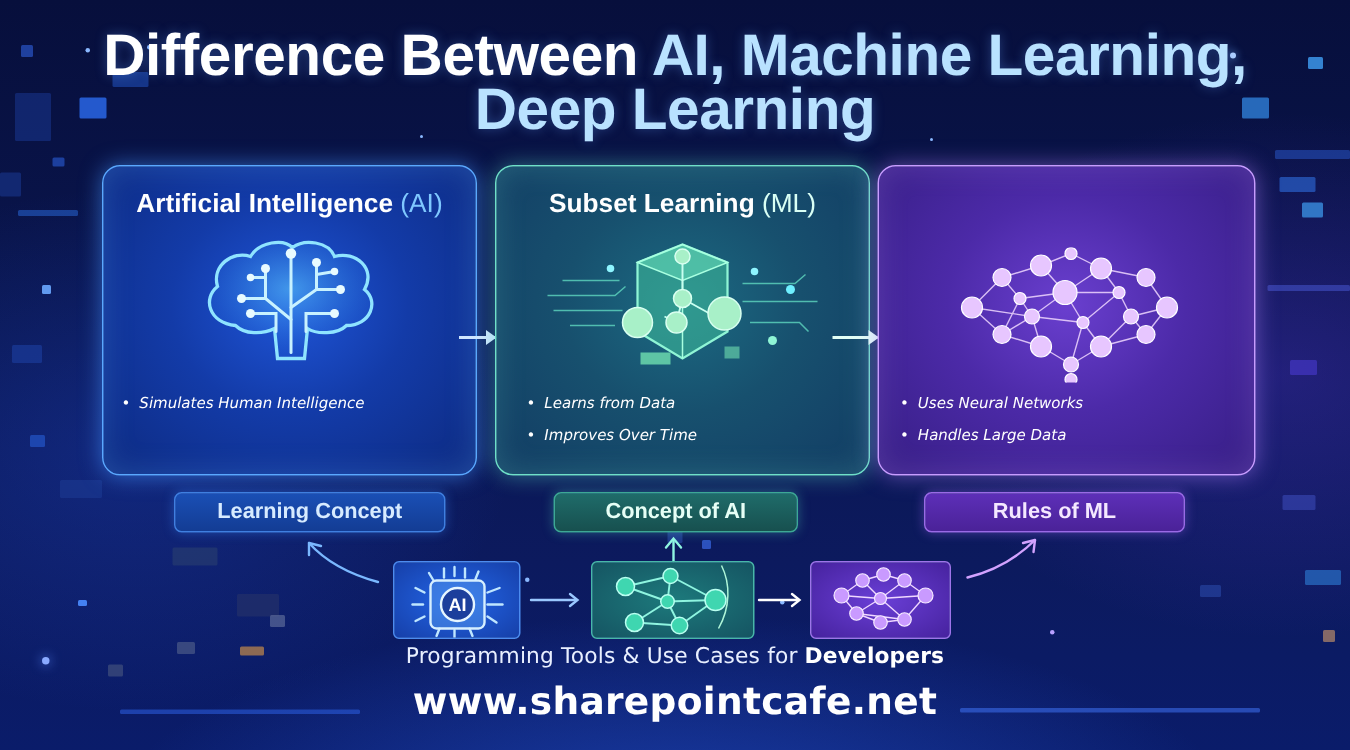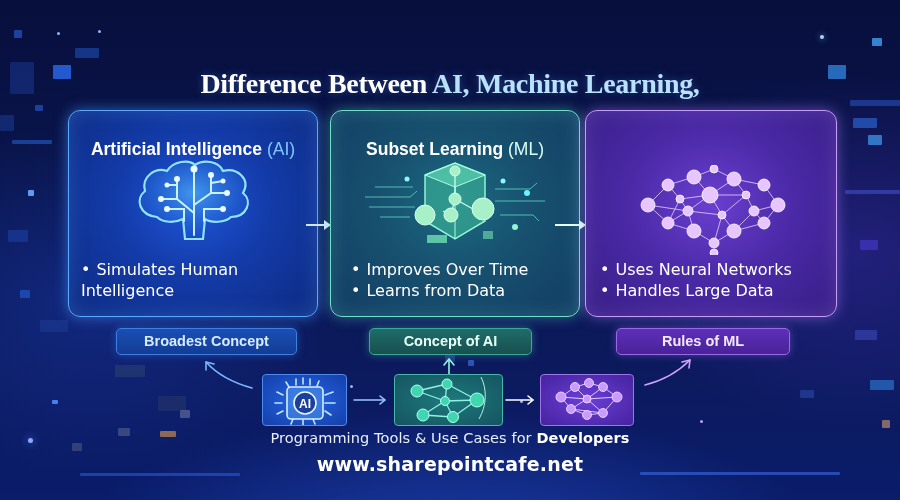--- a/index.html
+++ b/index.html
@@ -13,25 +13,24 @@
       radial-gradient(ellipse 40% 50% at 95% 50%, rgba(80,50,200,0.35), transparent 70%),
       linear-gradient(180deg, #070f3c 0%, #0a1650 45%, #0c1a5e 75%, #0a1c6a 100%);
     color: #fff;
   }
   .bg-layer { position: absolute; inset: 0; pointer-events: none; }
   .sq { position: absolute; border-radius: 1px; }
   .dot { position: absolute; border-radius: 50%; }
 
   .title {
     position: absolute; left: 0; right: 0; top: 20px;
-    text-align: center; font-family: Liberation Serif, serif;
-    font-weight: 700; font-size: 28px; line-height: 36px;
+    text-align: center; font-family: Liberation Sans, sans-serif;
+    font-weight: 700; font-size: 39px; line-height: 36px;
     letter-spacing: -0.3px;
     text-shadow: 0 0 8px rgba(100,160,255,0.35);
-    margin-top: 46px;
   }
   .title .w { color: #ffffff; }
   .title .c { color: #b9e2ff; }
 
   .card {
     position: absolute; top: 110px; height: 207px;
     border-radius: 12px; overflow: hidden;
   }
   .card-ai {
     left: 68px; width: 250px;
@@ -45,34 +44,34 @@
     background: radial-gradient(ellipse at 50% 45%, #1c6a82 0%, #17506e 45%, #123c64 100%);
     box-shadow: 0 0 14px rgba(90,220,200,0.45), inset 0 0 20px rgba(120,240,210,0.2);
   }
   .card-dl {
     left: 585px; width: 252px;
     border: 1.5px solid #c79cff;
     background: radial-gradient(ellipse at 50% 45%, #6a3fcf 0%, #4c2aa8 45%, #361e84 100%);
     box-shadow: 0 0 14px rgba(180,130,255,0.5), inset 0 0 20px rgba(200,160,255,0.2);
   }
   .card-title {
-    position: absolute; top: 28px; left: 0; right: 0; text-align: center;
+    position: absolute; top: 14px; left: 0; right: 0; text-align: center;
     font-family: "Liberation Sans", sans-serif; font-weight: 700;
     font-size: 17.5px; color: #ffffff; white-space: nowrap;
   }
   .card-title .abbr { font-weight: 400; }
   .card-ai .abbr { color: #7fc8ff; }
   .card-ml .abbr { color: #d9fff5; }
   .card-dl .abbr { color: #e4b8ff; }
 
   .card-icon { position: absolute; left: 50%; transform: translateX(-50%); top: 48px; }
 
   .bullets {
     position: absolute; left: 20px; top: 148px; list-style: none;
-    font-size: 16px; line-height: 21px; color: #ffffff;
+    font-size: 10px; line-height: 21px; color: #ffffff; font-style: italic;
   }
   .card-ai .bullets { left: 12px; }
   .card-dl .bullets { left: 14px; }
   .bullets li::before { content: "\2022"; margin-right: 6px; }
 
   .arrow-h { position: absolute; height: 2px; }
   .arrow-h::after {
     content: ""; position: absolute; right: -1px; top: -4px;
     border-left: 7px solid currentColor;
     border-top: 5px solid transparent; border-bottom: 5px solid transparent;
@@ -110,21 +109,21 @@
   .mini-ml { left: 394px; width: 109px; background: radial-gradient(#1d7a7c, #155462); border: 1px solid #48b7a8; }
   .mini-dl { left: 540px; width: 94px; background: radial-gradient(#6a3fd6, #46229e); border: 1px solid #9e74ea; }
 
   .footer-sub {
     position: absolute; left: 0; right: 0; top: 430px; text-align: center;
     font-size: 14.5px; color: #e8efff; letter-spacing: 0.1px;
   }
   .footer-sub b { font-weight: 700; color: #ffffff; }
   .footer-url {
     position: absolute; left: 0; right: 0; top: 453px; text-align: center;
-    font-family: "DejaVu Sans", sans-serif; font-weight: 700; font-size: 19px;
+    font-family: "DejaVu Sans", sans-serif; font-weight: 700; font-size: 25px;
     color: #ffffff; letter-spacing: 0.2px;
   }
   svg { display: block; }
 </style>
 </head>
 <body>
 
 <div class="bg-layer">
   <div class="sq" style="left:14px;top:30px;width:8px;height:8px;background:#2a55c8;opacity:.7"></div>
   <div class="sq" style="left:75px;top:48px;width:24px;height:10px;background:#1f4fb8;opacity:.6"></div>
@@ -253,22 +252,22 @@
       </g>
       <circle cx="52" cy="20" r="2.5" fill="#8ff5ff"></circle>
       <circle cx="148" cy="22" r="2.5" fill="#8ff5ff"></circle>
       <circle cx="172" cy="34" r="3" fill="#6ff0ff"></circle>
       <circle cx="160" cy="68" r="3" fill="#8ff5d5"></circle>
       <rect x="72" y="76" width="20" height="8" fill="#6fe0b0" opacity="0.8"></rect>
       <rect x="128" y="72" width="10" height="8" fill="#6fe0b0" opacity="0.6"></rect>
     </svg>
   </div>
   <ul class="bullets" style="left:20px;">
+    <li>Learns from Data</li>
     <li>Improves Over Time</li>
-    <li>Learns from Data</li>
   </ul>
 </div>
 
 <div class="arrow-h" style="left:555px;top:224px;width:30px;background:#e2fff6;color:#e2fff6;"></div>
 
 <div class="card card-dl">
   <div class="card-icon" style="top:54px;">
     <svg width="170" height="90" viewBox="0 0 170 90">
       <g stroke="#f0d8ff" stroke-width="0.9" opacity="0.85">
         <line x1="22" y1="40" x2="42" y2="20"></line>
@@ -327,21 +326,21 @@
         <circle cx="88" cy="88" r="4"></circle>
       </g>
     </svg>
   </div>
   <ul class="bullets">
     <li>Uses Neural Networks</li>
     <li>Handles Large Data</li>
   </ul>
 </div>
 
-<div class="tag tag-ai">Broadest Concept</div>
+<div class="tag tag-ai">Learning Concept</div>
 <div class="tag tag-ml">Concept of AI</div>
 <div class="tag tag-dl">Rules of ML</div>
 
 <svg style="position:absolute;left:0;top:0;" width="900" height="500">
   <g fill="none" stroke-width="1.6" stroke-linecap="round">
     <path d="M252 388 C230 382 215 372 206 362" stroke="#7ab8ff"></path>
     <path d="M206 362 L206 370 M206 362 L214 364" stroke="#7ab8ff"></path>
     <path d="M449 374 L449 360" stroke="#8ff5e0"></path>
     <path d="M444 365 L449 359 L454 365" stroke="#8ff5e0"></path>
     <path d="M645 385 C665 380 680 370 690 360" stroke="#d2a2ff"></path>

